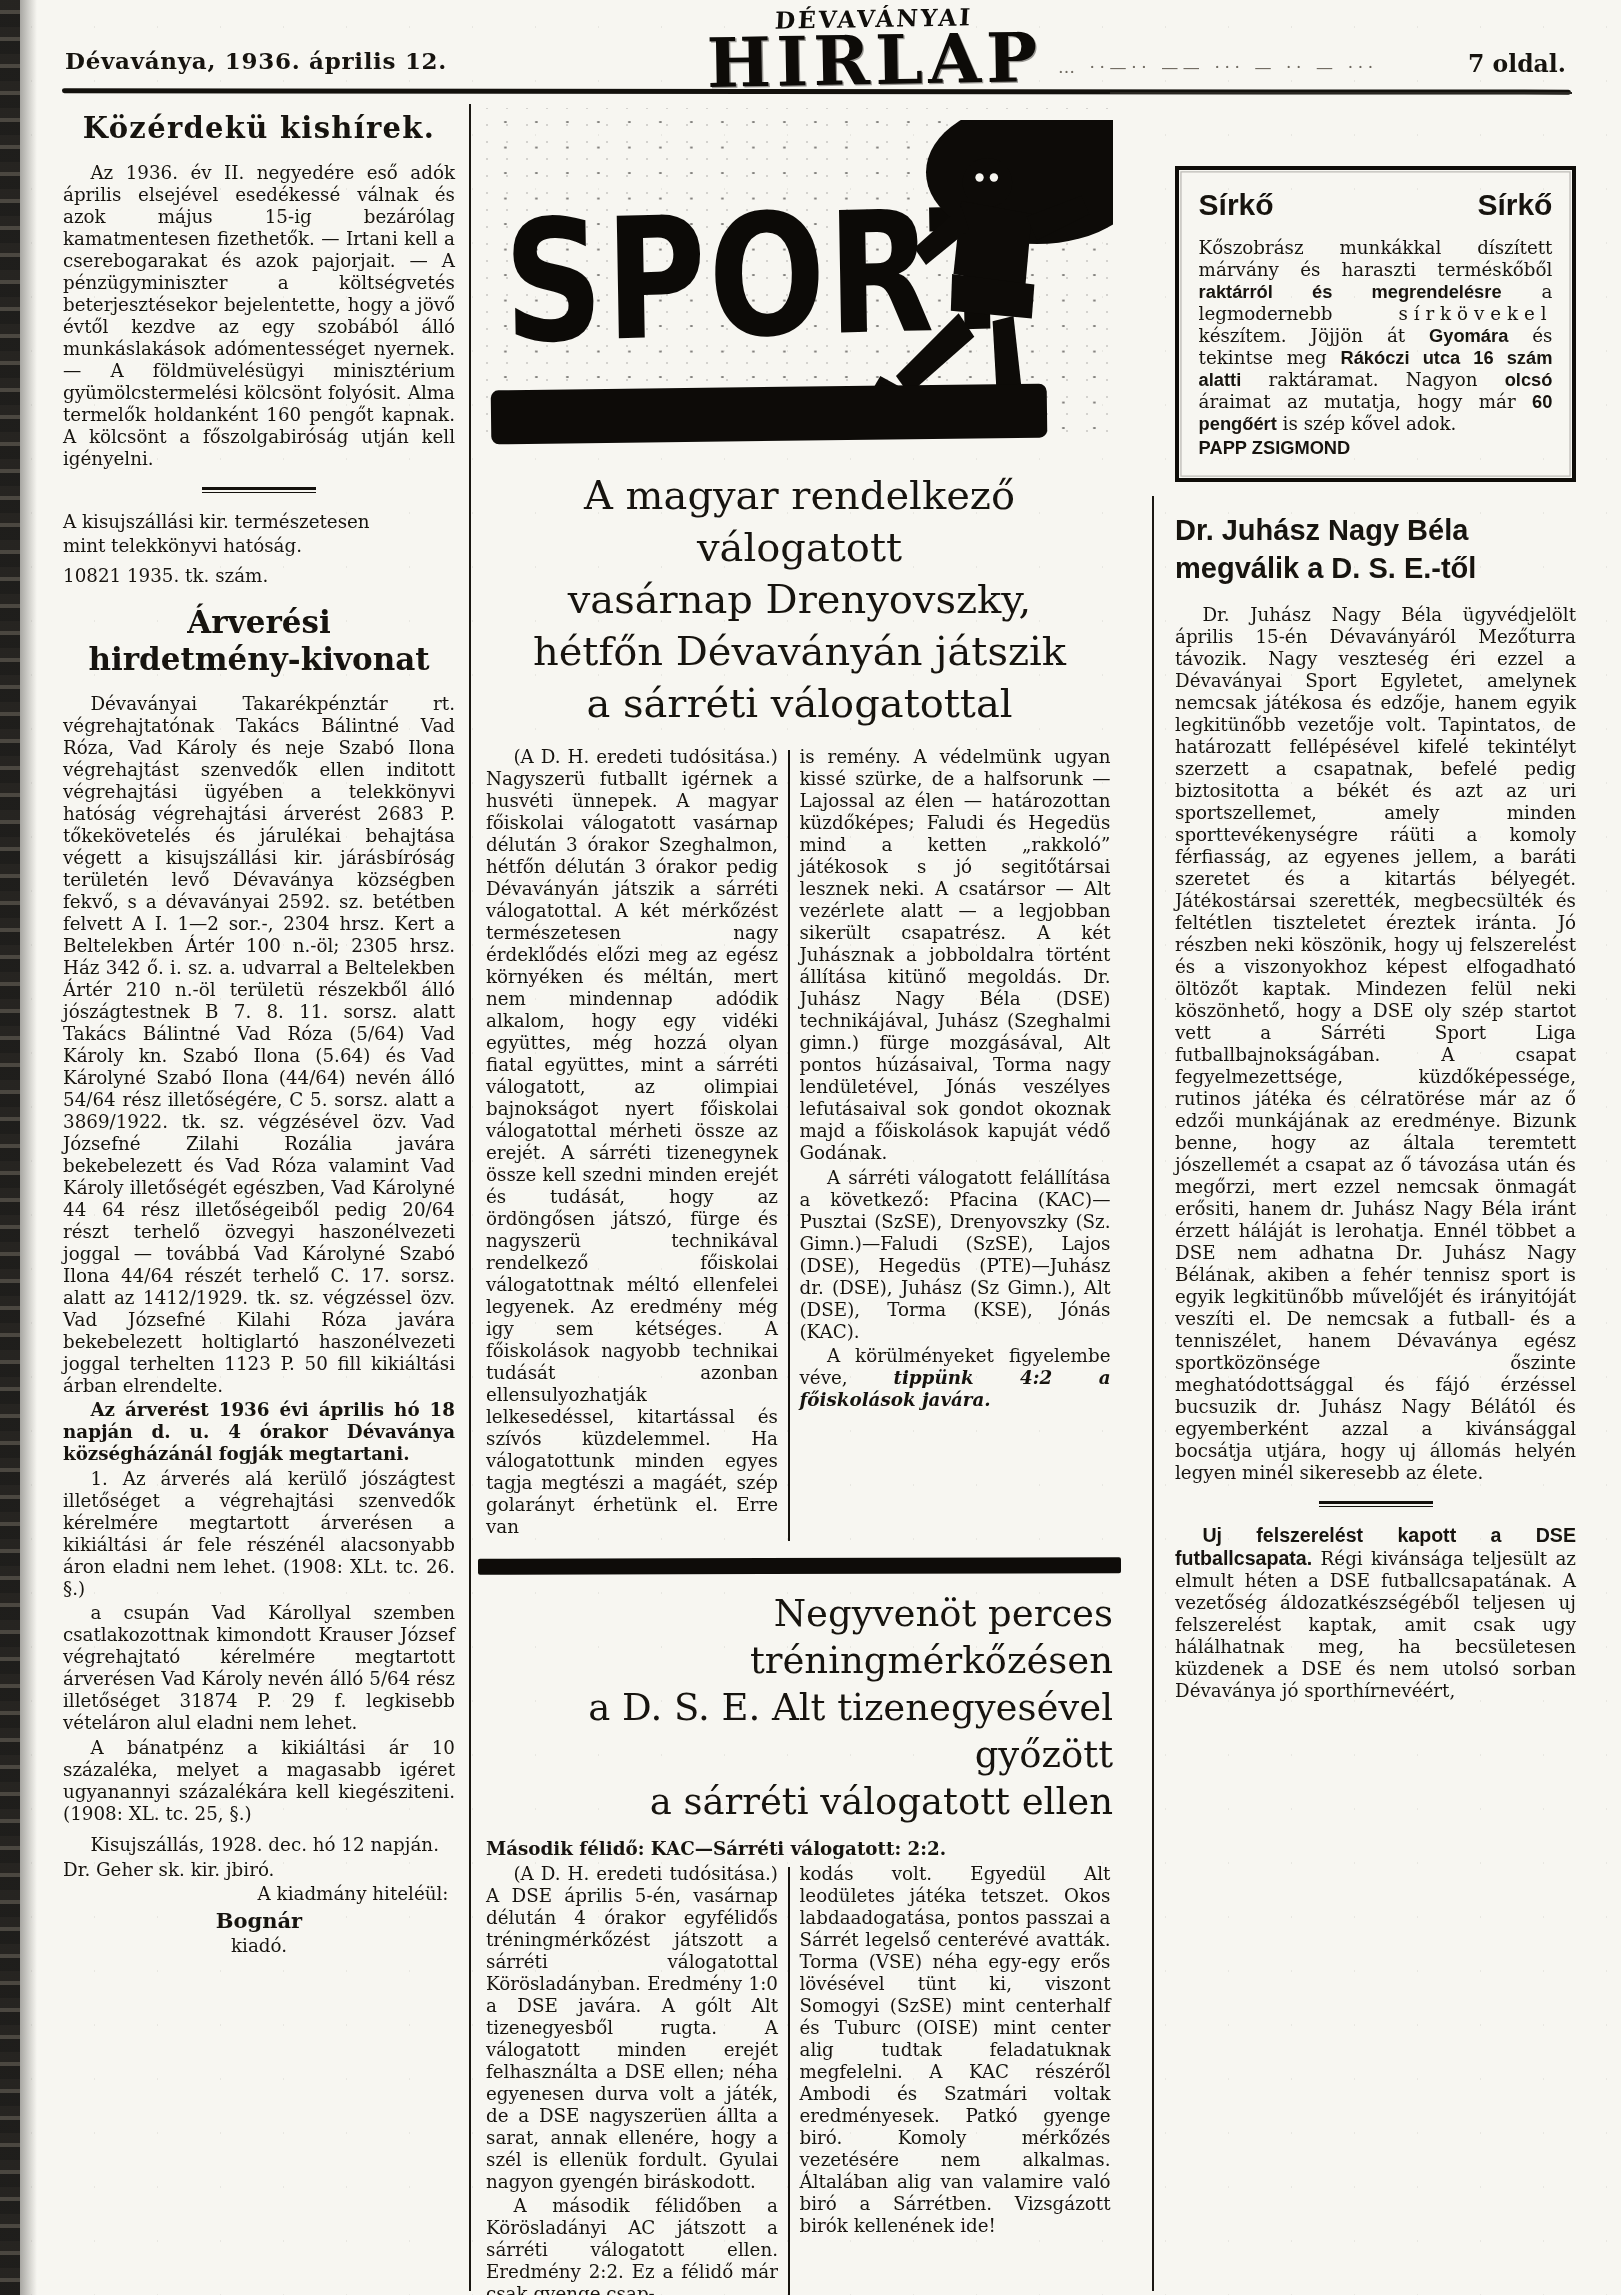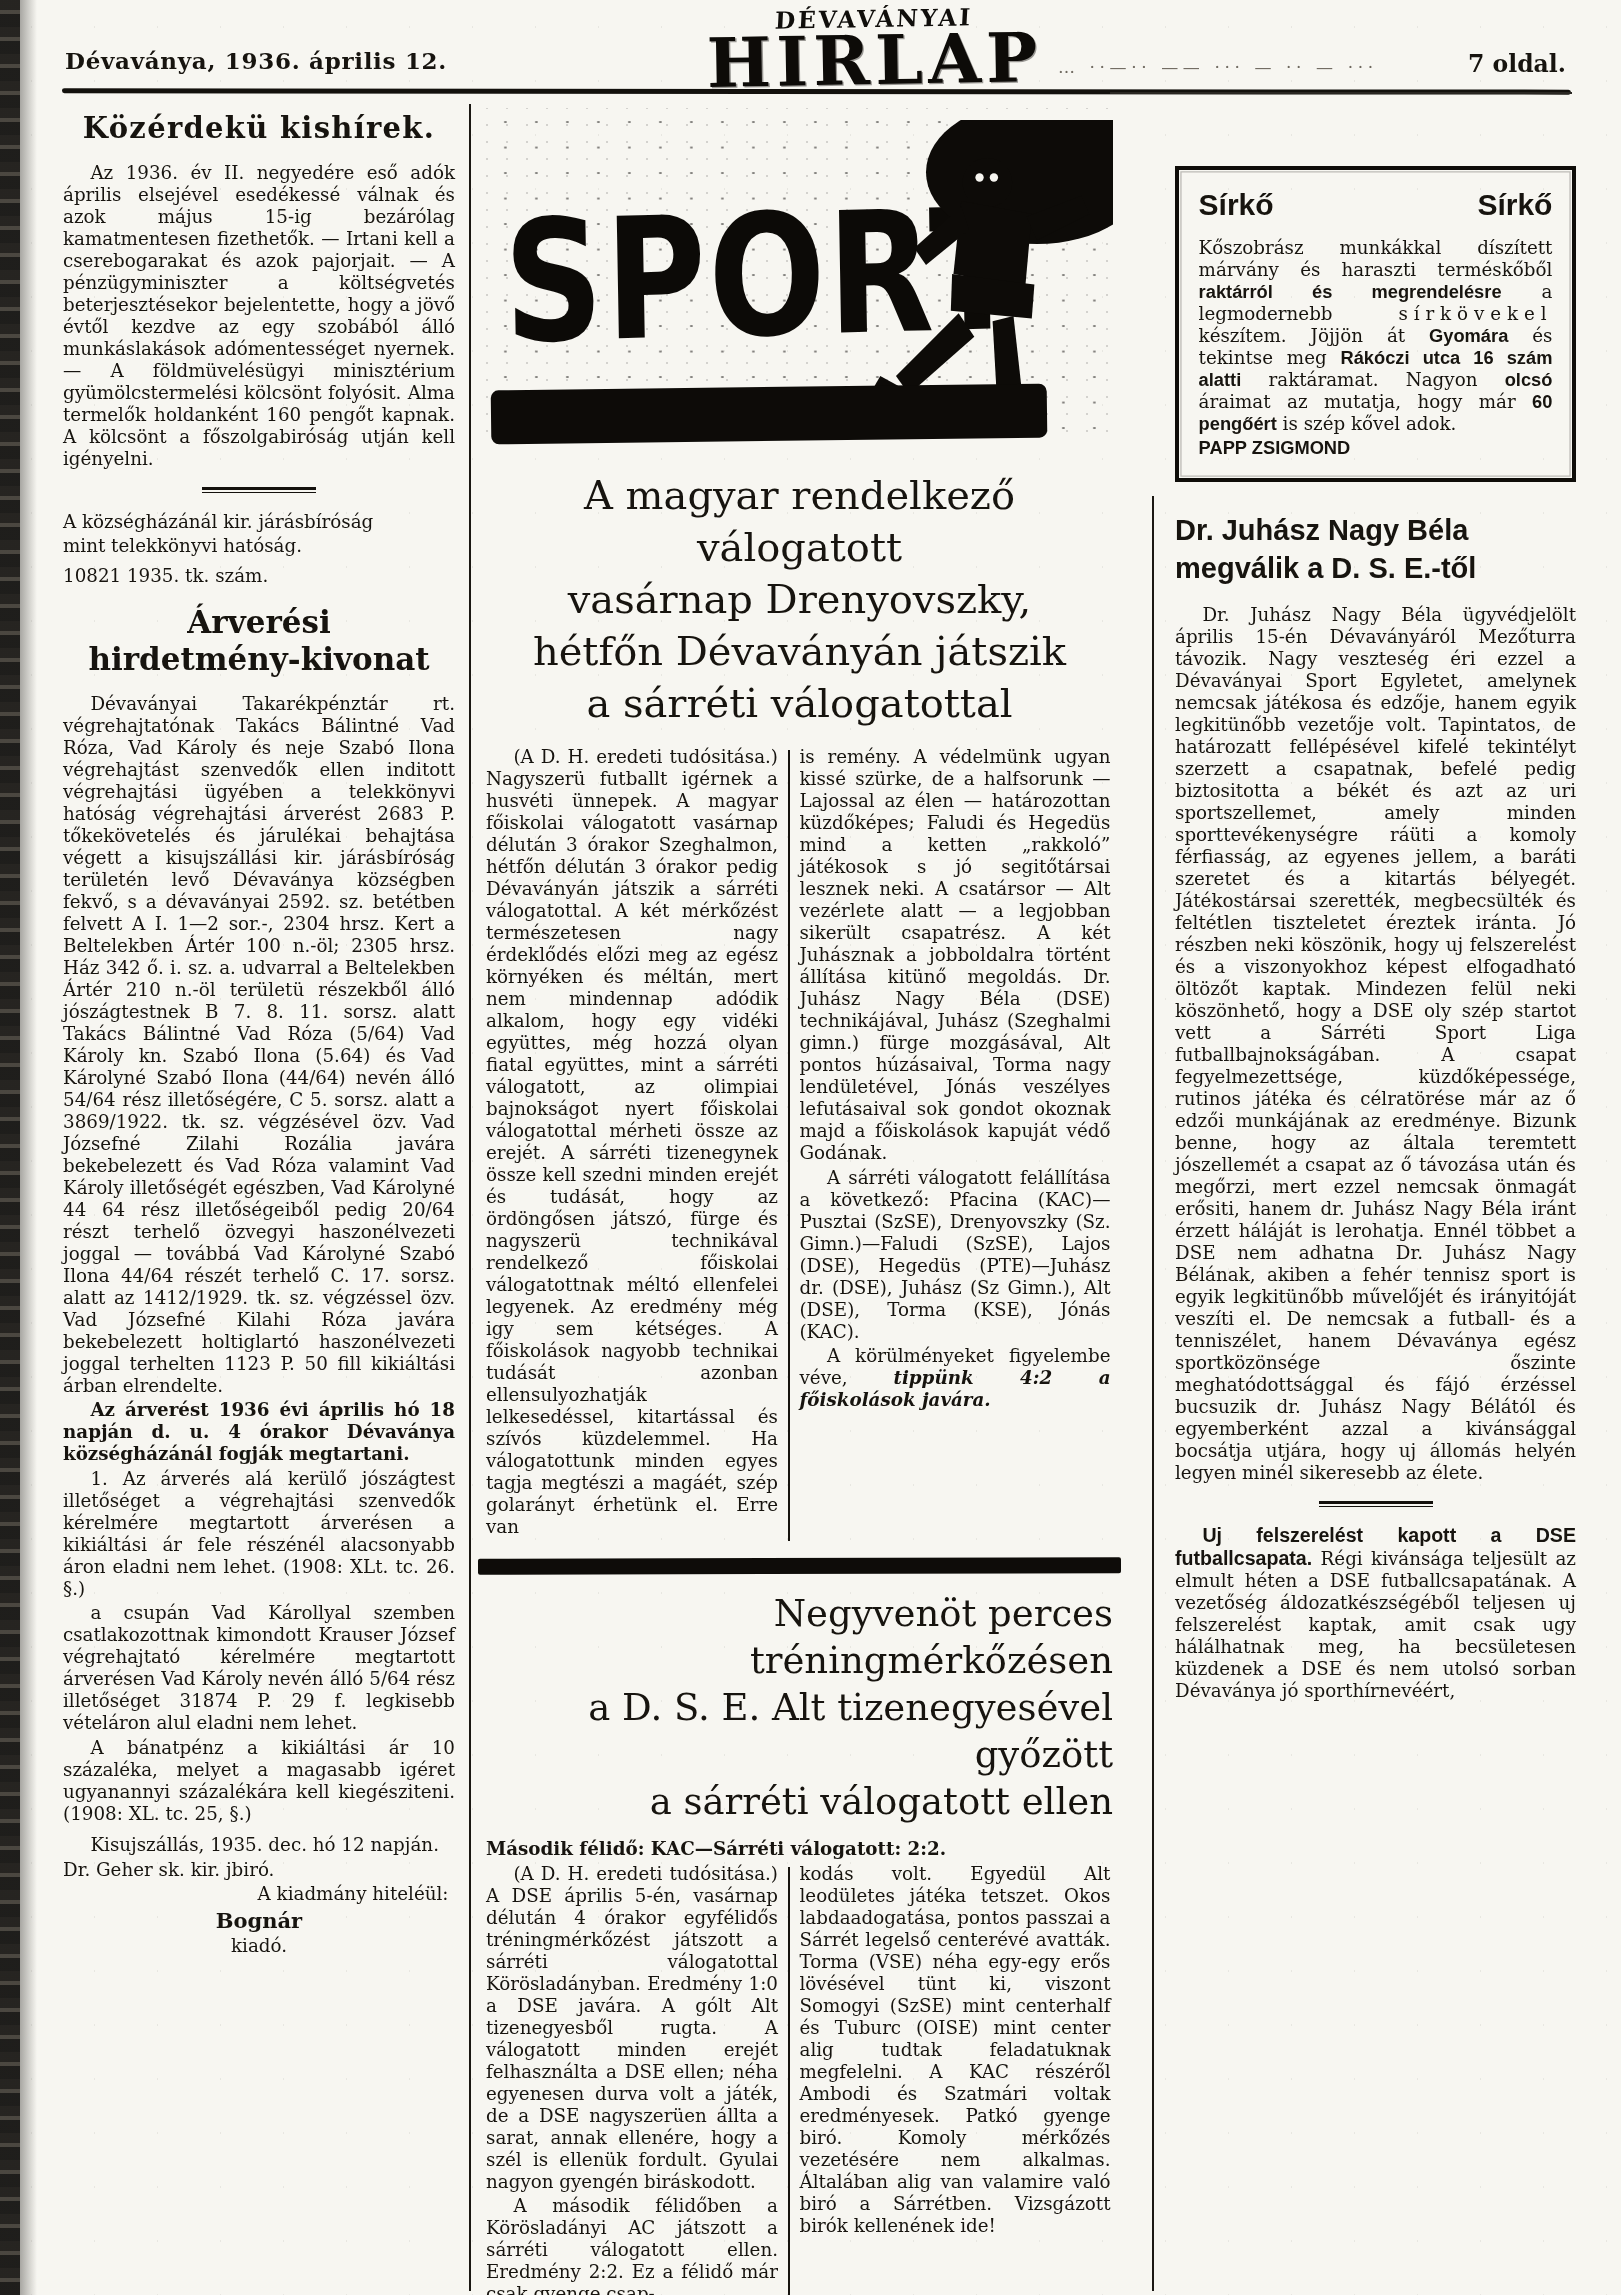--- a/index.html
+++ b/index.html
@@ -108,34 +108,34 @@
   <div class="header-rule-thin"></div>
 
   <div class="vrule vrule-a"></div>
   <div class="vrule vrule-b"></div>
 
   <div class="col-left bt">
     <h2 class="kishirek-title">Közérdekü kishírek.</h2>
     <p class="ind">Az 1936. év II. negyedére eső adók április elsejével esedékessé válnak és azok május 15-ig bezárólag kamatmentesen fizethetők. — Irtani kell a cserebogarakat és azok pajorjait. — A pénzügyminiszter a költségvetés beterjesztésekor bejelentette, hogy a jövő évtől kezdve az egy szobából álló munkáslakások adómentességet nyernek. — A földmüvelésügyi minisztérium gyümölcstermelési kölcsönt folyósit. Alma termelők holdanként 160 pengőt kapnak. A kölcsönt a főszolgabiróság utján kell igényelni.</p>
     <div class="divider"></div>
     <div class="court-lines">
-      <p>A községházánál kir. járásbíróság</p>
+      <p>A kisujszállási kir. természetesen</p>
       <p>mint telekkönyvi hatóság.</p>
       <p class="case-no">10821 1935. tk. szám.</p>
     </div>
     <h2 class="auction-title">
       <span>Árverési</span><br>
       <span>hirdetmény-kivonat</span>
     </h2>
     <p class="ind">Dévaványai Takarékpénztár rt. végrehajtatónak Takács Bálintné Vad Róza, Vad Károly és neje Szabó Ilona végrehajtást szenvedők ellen inditott végrehajtási ügyében a telekkönyvi hatóság végrehajtási árverést 2683 P. tőkekövetelés és járulékai behajtása végett a kisujszállási kir. járásbíróság területén levő Dévaványa községben fekvő, s a dévaványai 2592. sz. betétben felvett A I. 1—2 sor.-, 2304 hrsz. Kert a Beltelekben Ártér 100 n.-öl; 2305 hrsz. Ház 342 ő. i. sz. a. udvarral a Beltelekben Ártér 210 n.-öl területü részekből álló jószágtestnek B 7. 8. 11. sorsz. alatt Takács Bálintné Vad Róza (5/64) Vad Károly kn. Szabó Ilona (5.64) és Vad Károlyné Szabó Ilona (44/64) nevén álló 54/64 rész illetőségére, C 5. sorsz. alatt a 3869/1922. tk. sz. végzésével özv. Vad Józsefné Zilahi Rozália javára bekebelezett és Vad Róza valamint Vad Károly illetőségét egészben, Vad Károlyné 44 64 rész illetőségeiből pedig 20/64 részt terhelő özvegyi haszonélvezeti joggal — továbbá Vad Károlyné Szabó Ilona 44/64 részét terhelő C. 17. sorsz. alatt az 1412/1929. tk. sz. végzéssel özv. Vad Józsefné Kilahi Róza javára bekebelezett holtiglartó haszonélvezeti joggal terhelten 1123 P. 50 fill kikiáltási árban elrendelte.</p>
     <p class="ind bold">Az árverést 1936 évi április hó 18 napján d. u. 4 órakor Dévaványa községházánál fogják megtartani.</p>
     <p class="ind">1. Az árverés alá kerülő jószágtest illetőséget a végrehajtási szenvedők kérelmére megtartott árverésen a kikiáltási ár fele részénél alacsonyabb áron eladni nem lehet. (1908: XLt. tc. 26. §.)</p>
     <p class="ind">a csupán Vad Károllyal szemben csatlakozottnak kimondott Krauser József végrehajtató kérelmére megtartott árverésen Vad Károly nevén álló 5/64 rész illetőséget 31874 P. 29 f. legkisebb vételáron alul eladni nem lehet.</p>
     <p class="ind">A bánatpénz a kikiáltási ár 10 százaléka, melyet a magasabb igéret ugyanannyi százalékára kell kiegésziteni. (1908: XL. tc. 25, §.)</p>
-    <p class="ind sig-date">Kisujszállás, 1935. dec. hó 12 napján.</p>
+    <p class="ind sig-date">Kisujszállás, 1928. dec. hó 12 napján.</p>
     <p>Dr. Geher sk. kir. jbiró.</p>
     <p class="attest">A kiadmány hiteléül:</p>
     <p class="sig-name">Bognár</p>
     <p class="sig-role">kiadó.</p>
   </div>
 
   <div class="col-middle bt">
     <div class="sport-graphic">
       <span class="sport-word">SPORT</span>
       <svg class="sport-fig" width="281" height="320" viewBox="0 0 215 245">

